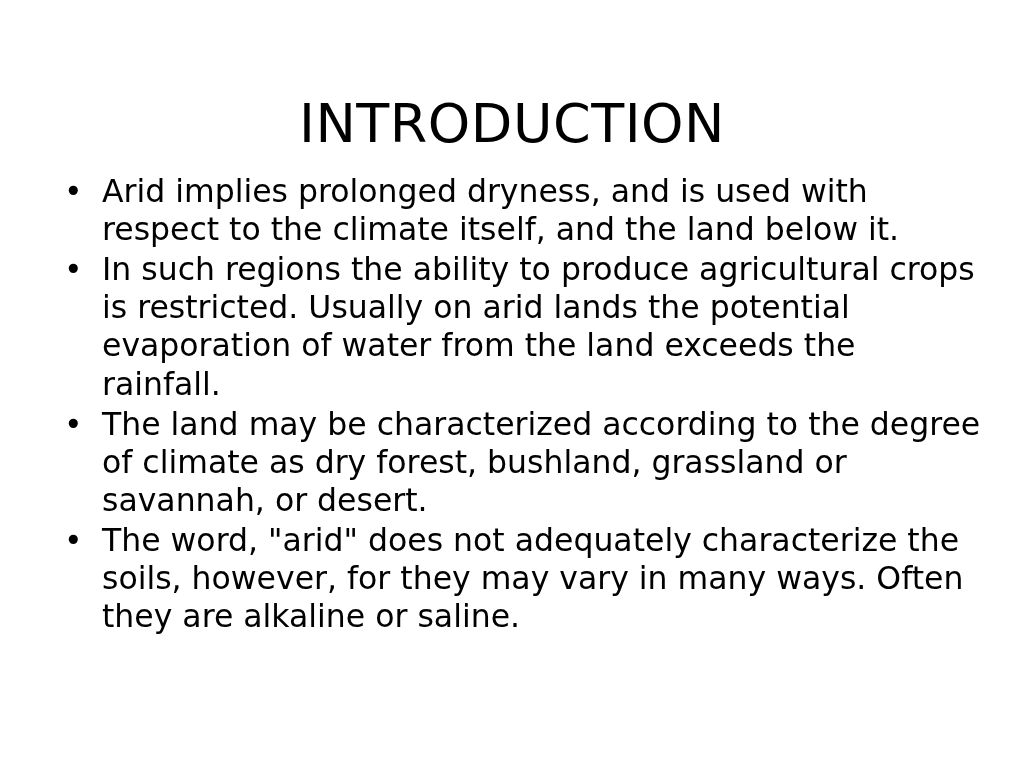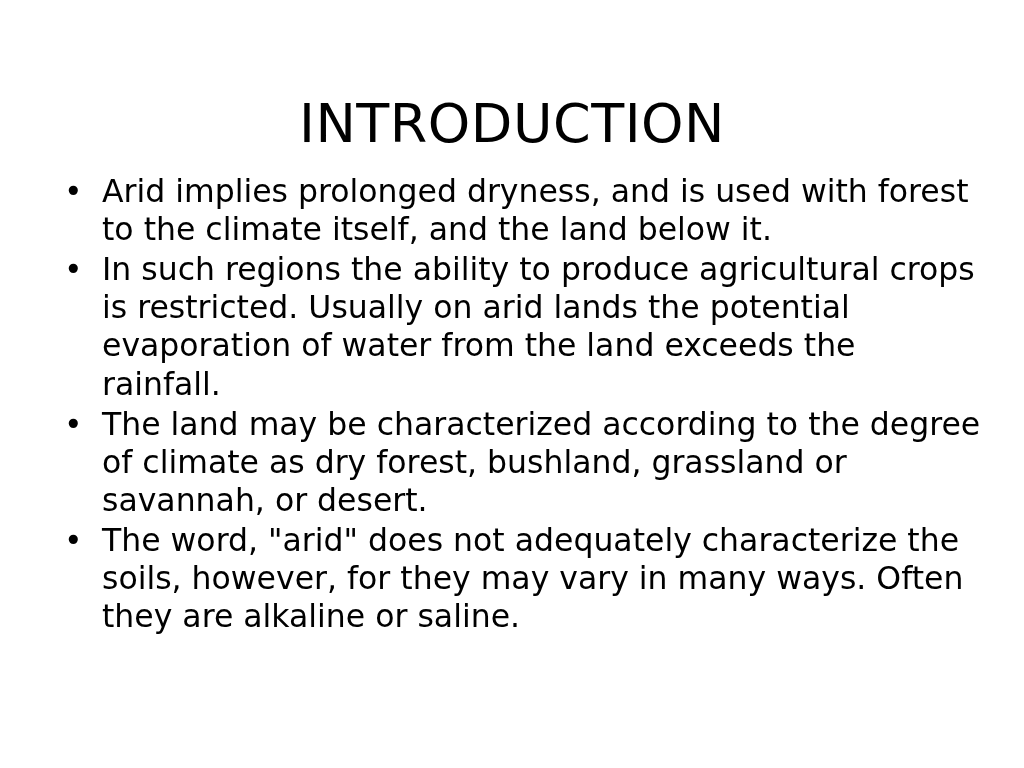--- a/index.html
+++ b/index.html
@@ -65,21 +65,21 @@
 <body>
 
 <div class="slide">
 
   <h1 class="slide-title">INTRODUCTION</h1>
 
   <ul class="bullet-list">
 
     <li class="bullet-item">
       <span class="dot">•</span>
-      <span class="bullet-text">Arid implies prolonged dryness, and is used with forest to the climate itself, and the land below it.</span>
+      <span class="bullet-text">Arid implies prolonged dryness, and is used with respect to the climate itself, and the land below it.</span>
     </li>
 
     <li class="bullet-item">
       <span class="dot">•</span>
       <span class="bullet-text">In such regions the ability to produce agricultural crops is restricted. Usually on arid lands the potential evaporation of water from the land exceeds the rainfall.</span>
     </li>
 
     <li class="bullet-item">
       <span class="dot">•</span>
       <span class="bullet-text">The land may be characterized according to the degree of climate as dry forest, bushland, grassland or savannah, or desert.</span>

